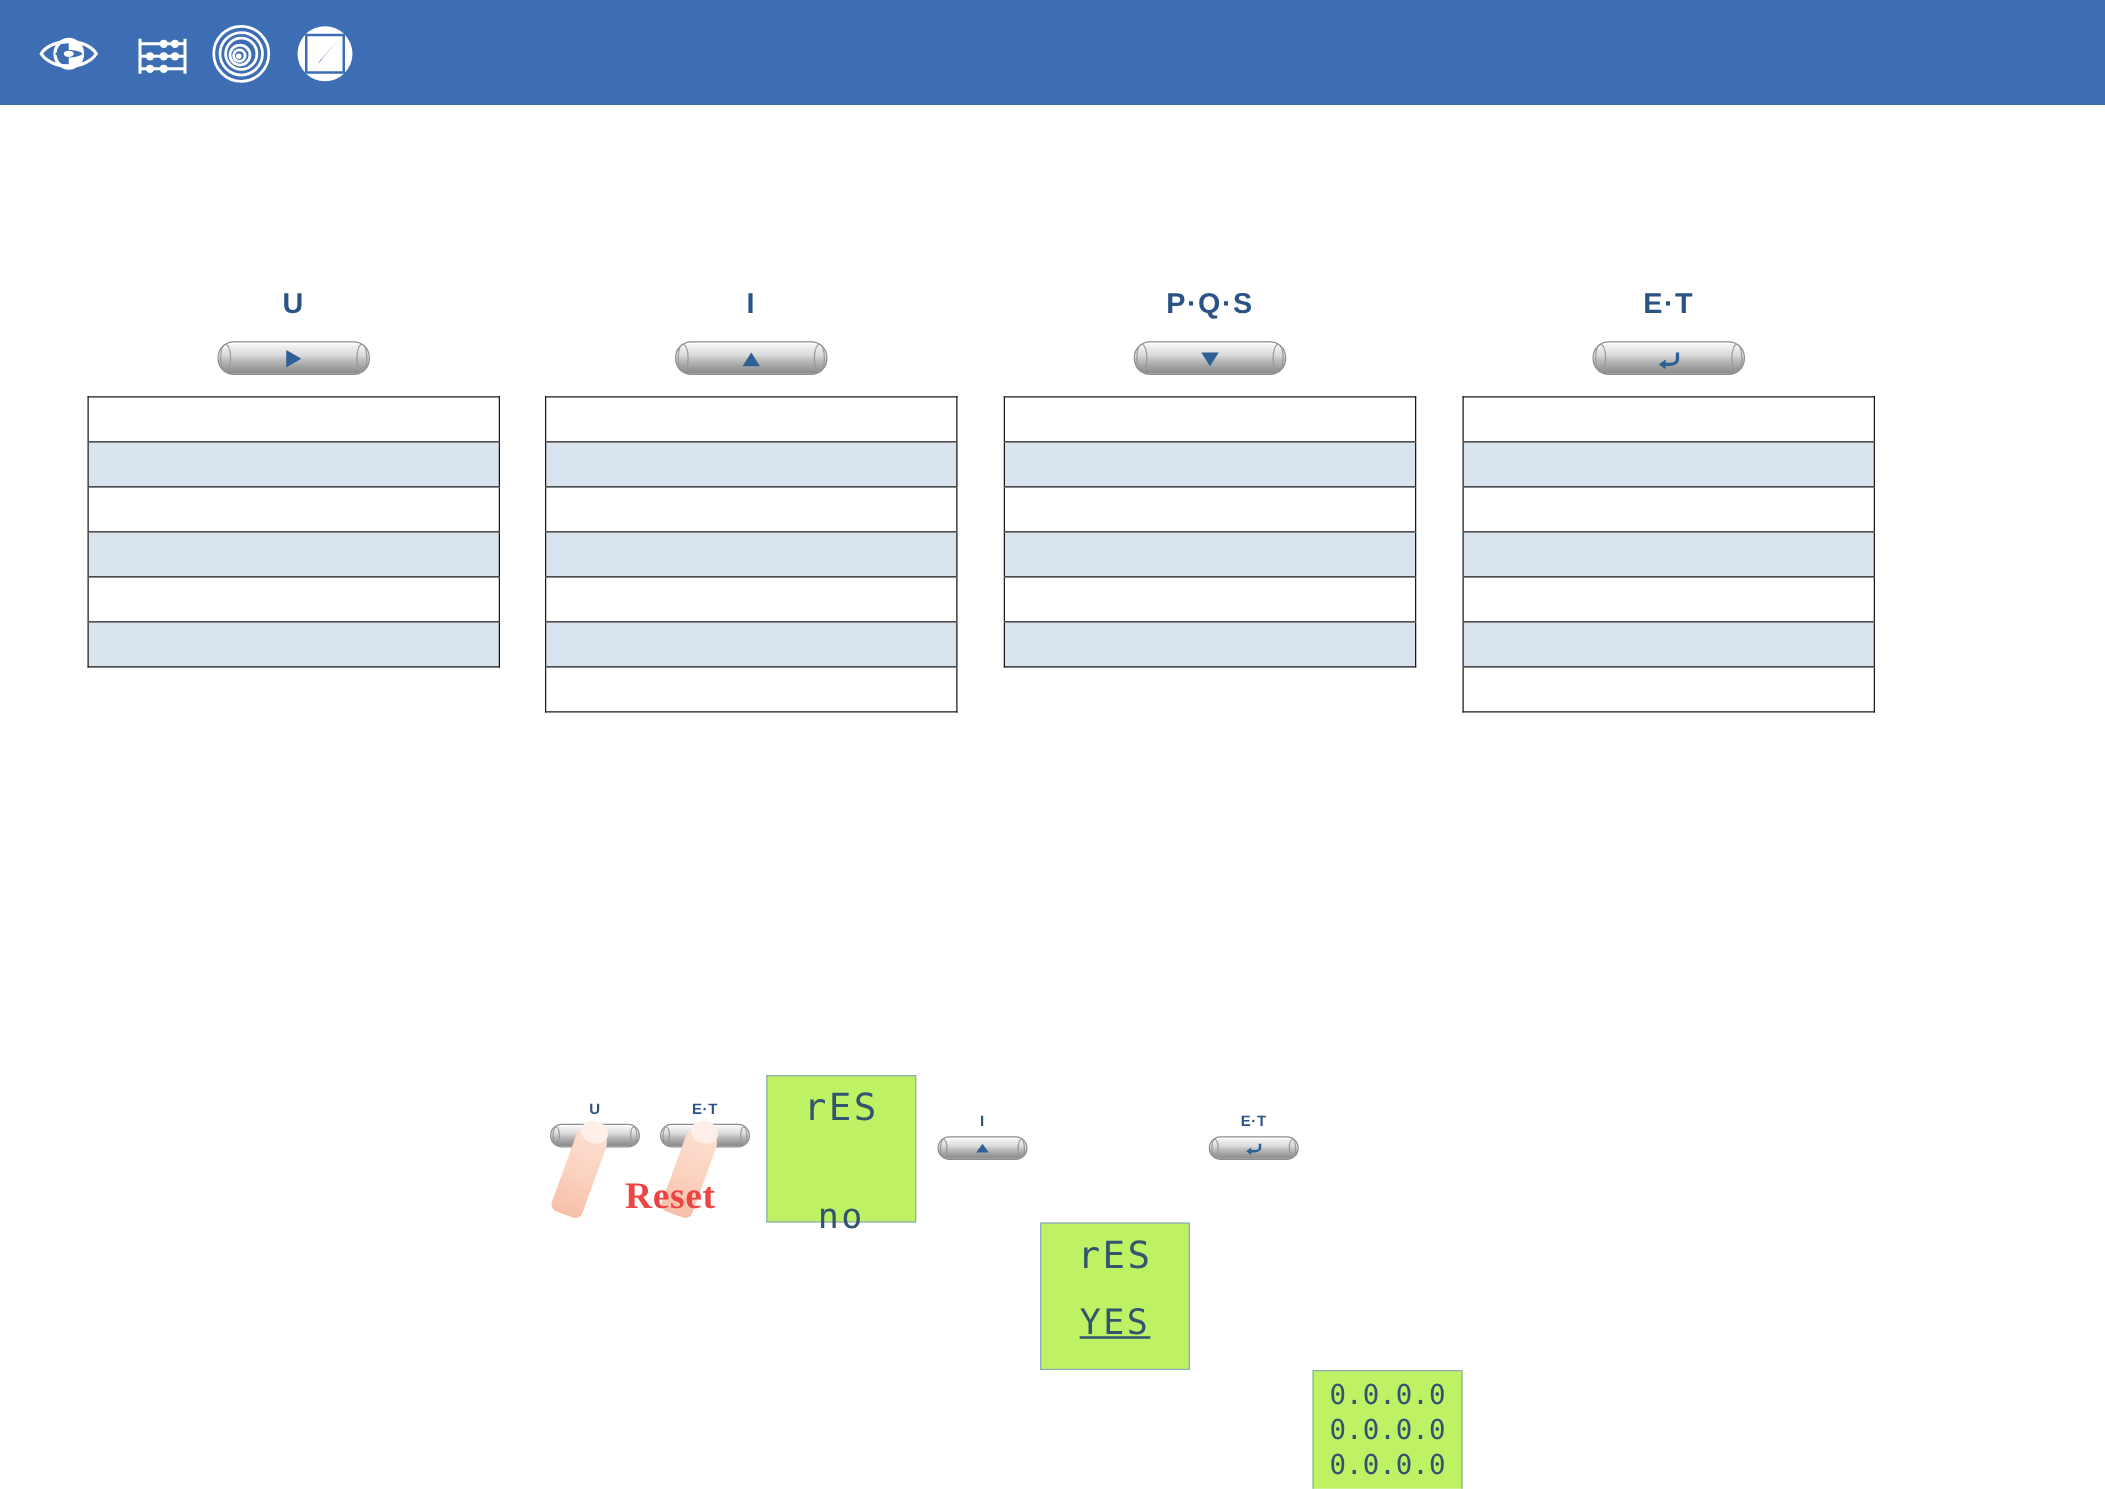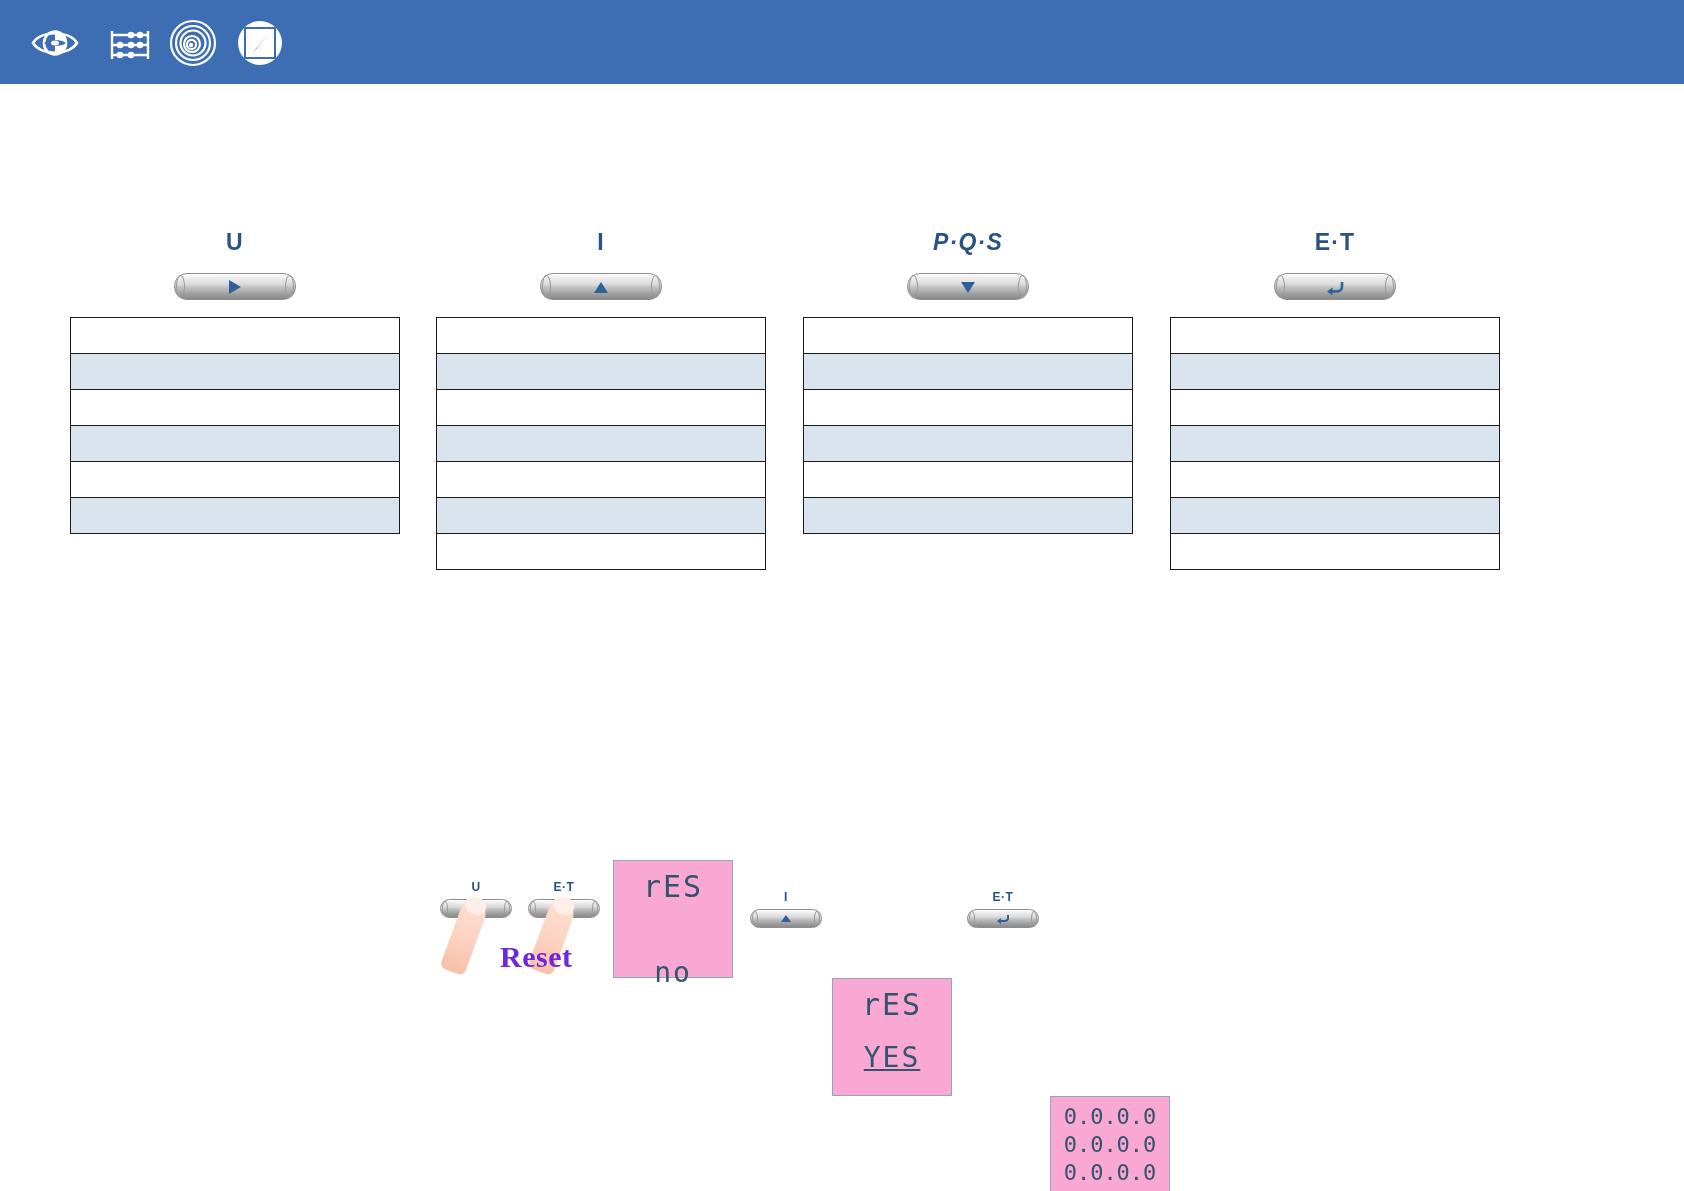--- a/index.html
+++ b/index.html
@@ -140,21 +140,21 @@
     font-size: 12px;
     font-weight: bold;
     letter-spacing: .5px;
     margin-bottom: 5px;
     height: 14px;
   }
 
   
   .lcd {
     border: 1px solid #8fa8c0;
-    background: #f9a8d4;
+    background: #bef264;
     box-sizing: border-box;
     position: relative;
   }
   .lcd-line {
     position: absolute;
     left: 0;
     width: 100%;
     text-align: center;
     color: #33536f;
     font-family: "DejaVu Sans Mono", monospace;
@@ -174,21 +174,21 @@
     top: -5px;
     left: 2px;
     width: 22px;
     height: 18px;
     background: #fef0e8;
     border-radius: 50%;
   }
 
   #reset-word {
     position: absolute;
-    color: #6d28d9;
+    color: #ef4444;
     font-size: 30px;
     font-weight: bold;
     font-family: "Liberation Serif", serif;
     letter-spacing: .5px;
   }
 </style>
 </head>
 <body>
 
 <div id="header-bar">
@@ -314,21 +314,21 @@
     <tr class="alt">
           <td></td>
         </tr>
     <tr>
           <td></td>
         </tr>
   </tbody>
     </table>
 </div>
 
-<div class="menu-col" id="col-pqs" style="left:803px; width:330px;font-style:italic;">
+<div class="menu-col" id="col-pqs" style="left:803px; width:330px;">
   <div class="col-title">P·Q·S</div>
   <div class="btn-wrap">
     <div class="pill-btn">
       <span class="glyph">
         <svg width="18" height="16" viewBox="0 0 18 16">
             <path d="M2 3 L16 3 L9 14 Z" fill="#2d6096"></path>
           </svg>
       </span>
     </div>
   </div>

